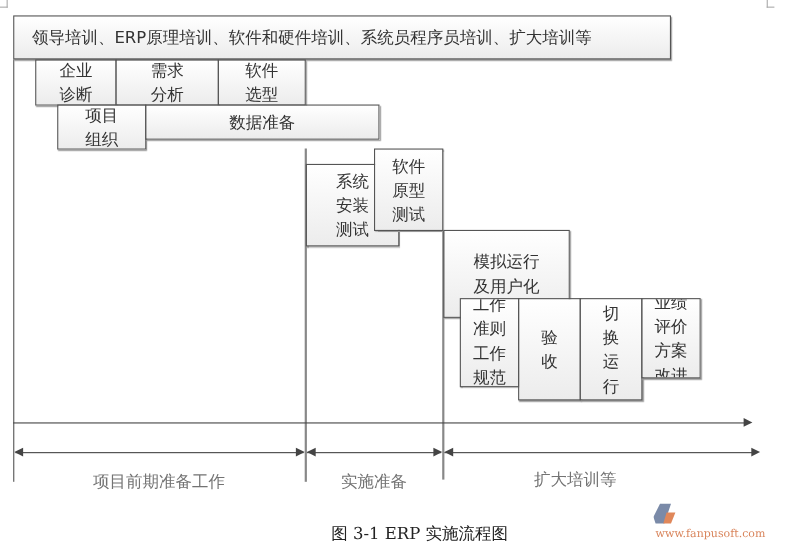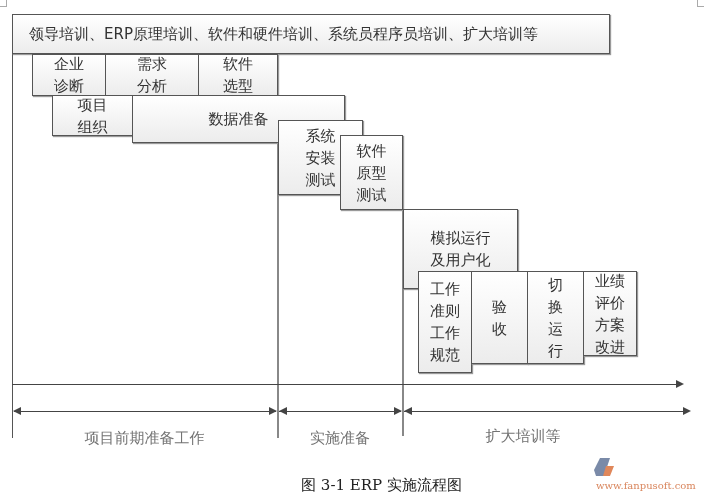--- a/index.html
+++ b/index.html
@@ -45,43 +45,43 @@
 
 <div class="box" style="left:32px;top:54px;width:74px;height:42px;">企业
 诊断</div>
 <div class="box" style="left:105px;top:54px;width:94px;height:42px;">需求
 分析</div>
 <div class="box" style="left:198px;top:54px;width:80px;height:42px;">软件
 选型</div>
 
 <div class="box" style="left:52px;top:95px;width:81px;height:41px;">项目
 组织</div>
-<div class="box" style="left:132px;top:95px;width:213px;height:48px;">数据准备</div>
+<div class="box" style="left:132px;top:95px;width:213px;height:32px;">数据准备</div>
 
-<div class="box" style="left:278px;top:120px;width:85px;height:75px;">系统
+<div class="box" style="left:278px;top:149px;width:85px;height:75px;">系统
 安装
 测试</div>
 <div class="box" style="left:340px;top:135px;width:63px;height:75px;">软件
 原型
 测试</div>
 
 <div class="box" style="left:403px;top:209px;width:115px;height:80px;">模拟运行
 及用户化</div>
 
-<div class="box" style="left:418px;top:271px;width:54px;height:102px;">工作
+<div class="box" style="left:418px;top:271px;width:54px;height:81px;font-family:Liberation Mono, monospace;">工作
 准则
 工作
 规范</div>
 <div class="box" style="left:471px;top:271px;width:57px;height:93px;">验
 收</div>
 <div class="box" style="left:527px;top:271px;width:57px;height:93px;">切
 换
 运
 行</div>
-<div class="box" style="left:583px;top:271px;width:54px;height:85px;">业绩
+<div class="box" style="left:583px;top:271px;width:54px;height:73px;">业绩
 评价
 方案
 改进</div>
 
 <div class="hline" style="left:12px;top:384px;width:665px;"></div>
 <div class="arrow-r" style="left:676px;top:380px;"></div>
 
 <div class="hline" style="left:14px;top:411px;width:262px;"></div>
 <div class="arrow-l" style="left:13px;top:407px;"></div>
 <div class="arrow-r" style="left:269px;top:407px;"></div>

